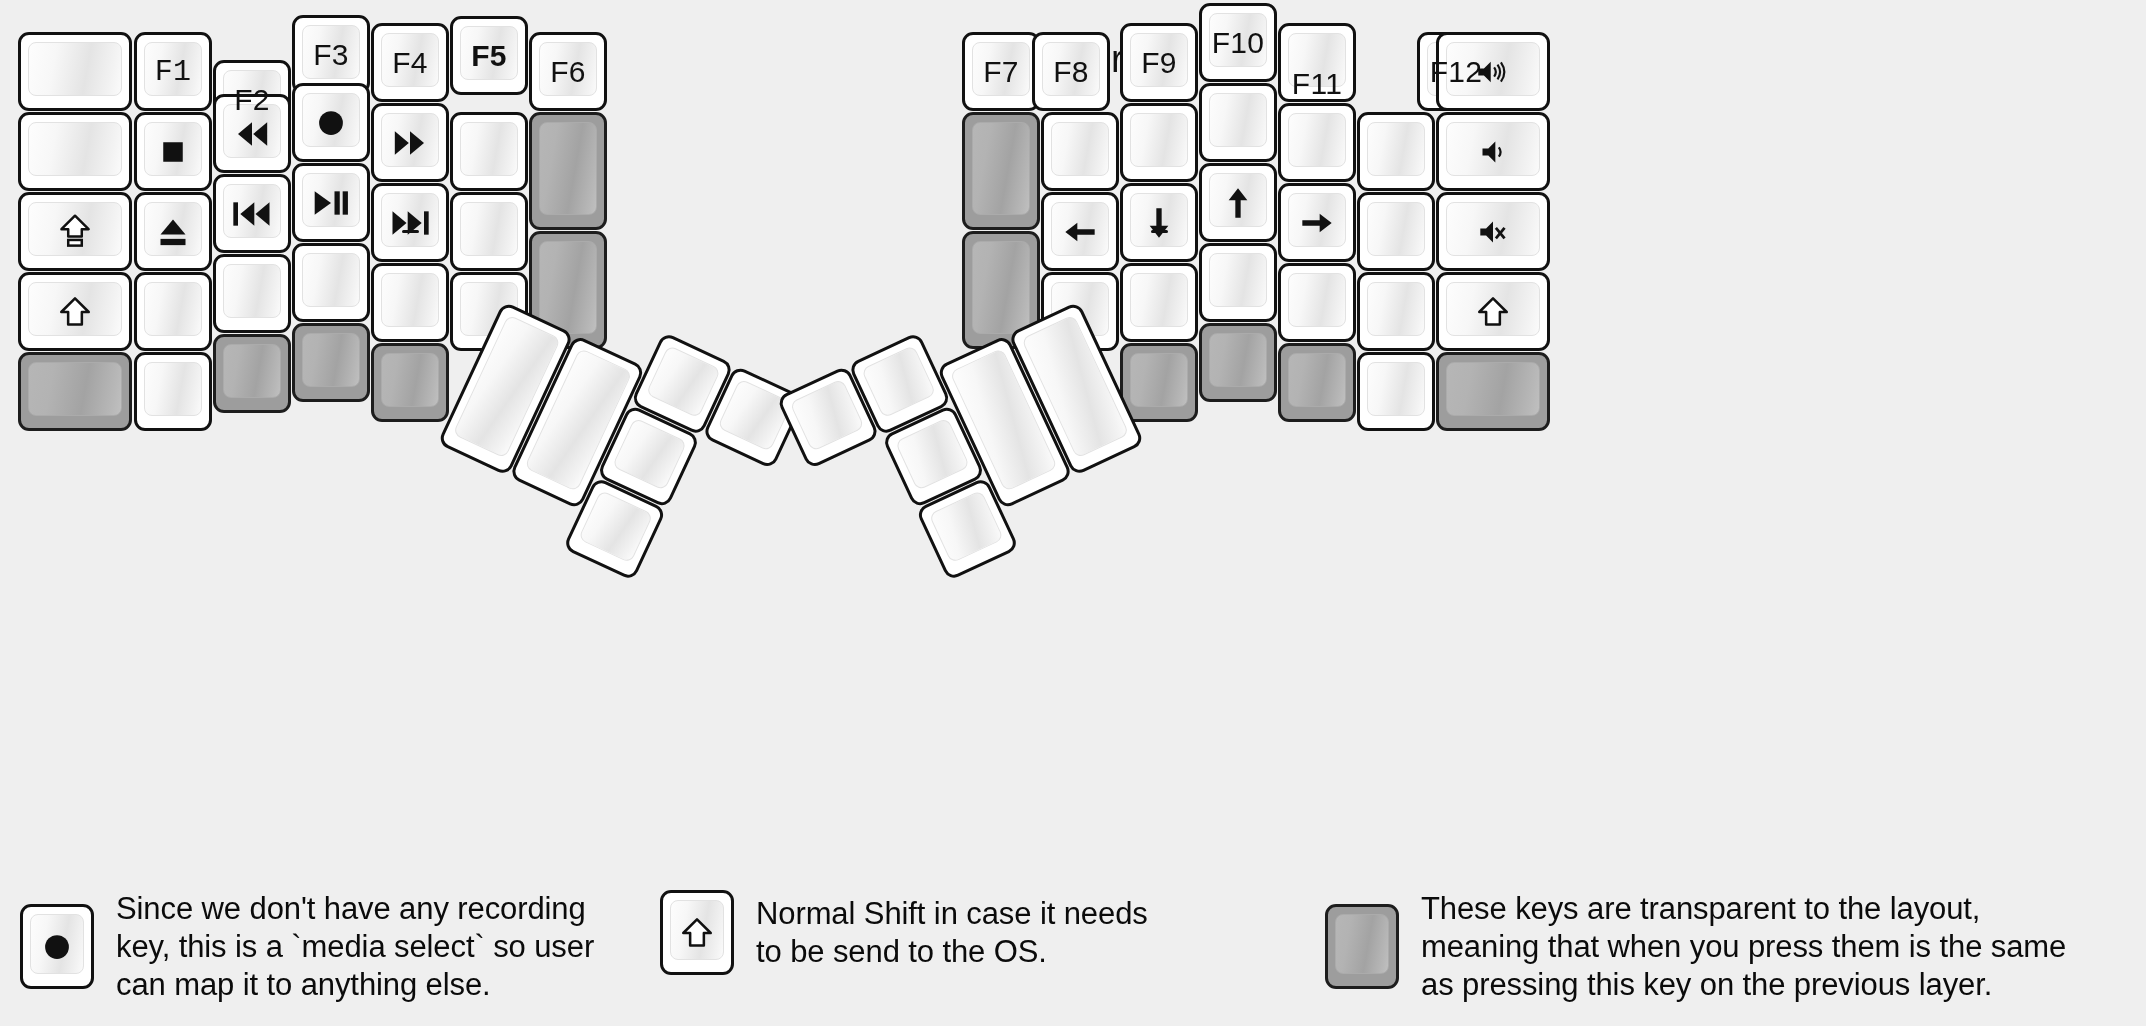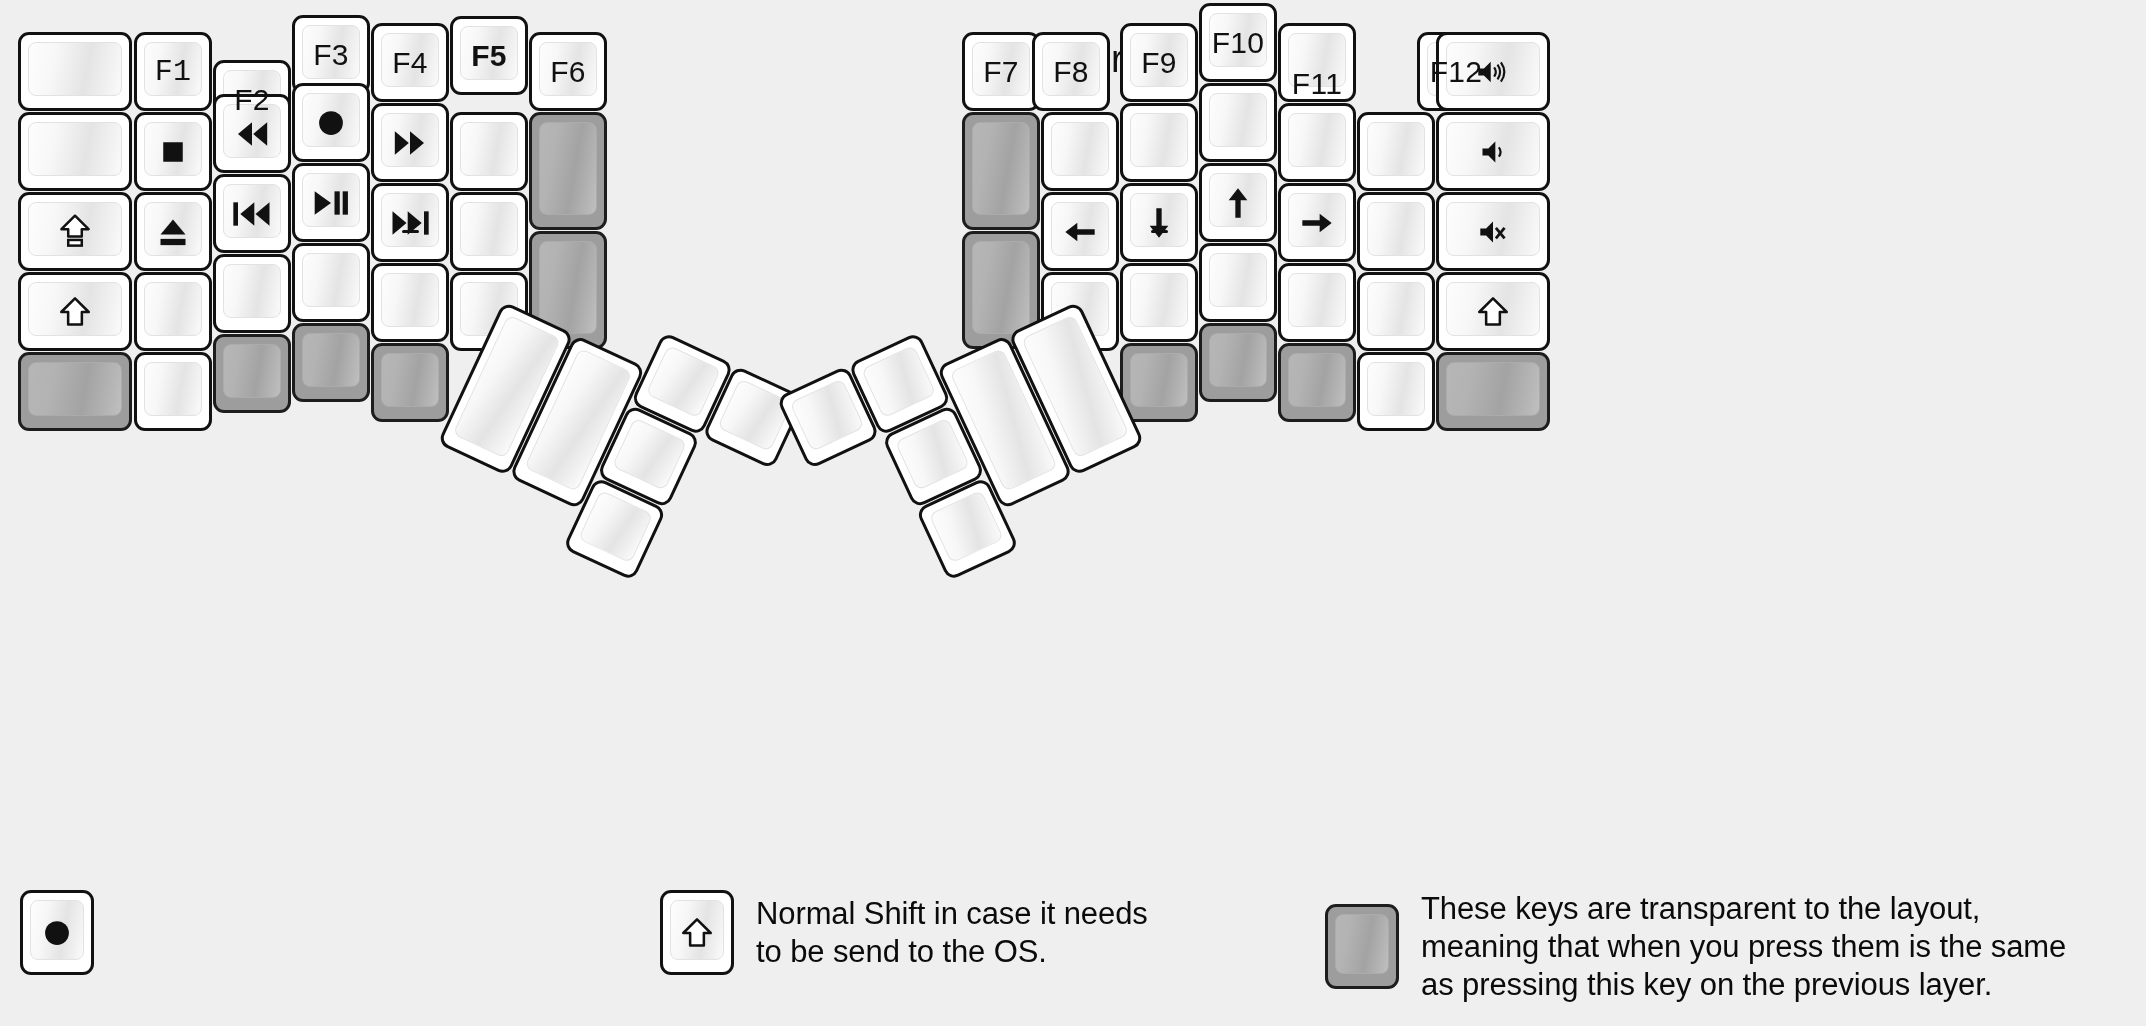--- a/index.html
+++ b/index.html
@@ -466,20 +466,23 @@
   <div id="legend-layer">
       <div class="legend-item" style="left: 20px; top: 890px;">
         <div class="legend-key">
           <div class="cap"></div>
           <span class="glyph" style="position: relative; z-index: 2;">
             <svg class="glyph" width="30" height="30" viewBox="0 0 24 24" fill="#111">
               <circle cx="12" cy="12" r="9.5"></circle>
             </svg>
           </span>
         </div>
+        <div class="legend-text">Since we don't have any recording
+key, this is a `media select` so user
+can map it to anything else.</div>
       </div>
       <div class="legend-item" style="left: 660px; top: 890px;">
         <div class="legend-key">
           <div class="cap"></div>
           <span class="glyph" style="position: relative; z-index: 2;">
             <svg class="glyph" width="32" height="32" viewBox="0 0 28 28" fill="#111">
               <path d="M14 2 L26 14 L20 14 L20 25 L8 25 L8 14 L2 14 Z" fill="#fff" stroke="#111" stroke-width="2.2" stroke-linejoin="round"></path>
             </svg>
           </span>
         </div>

